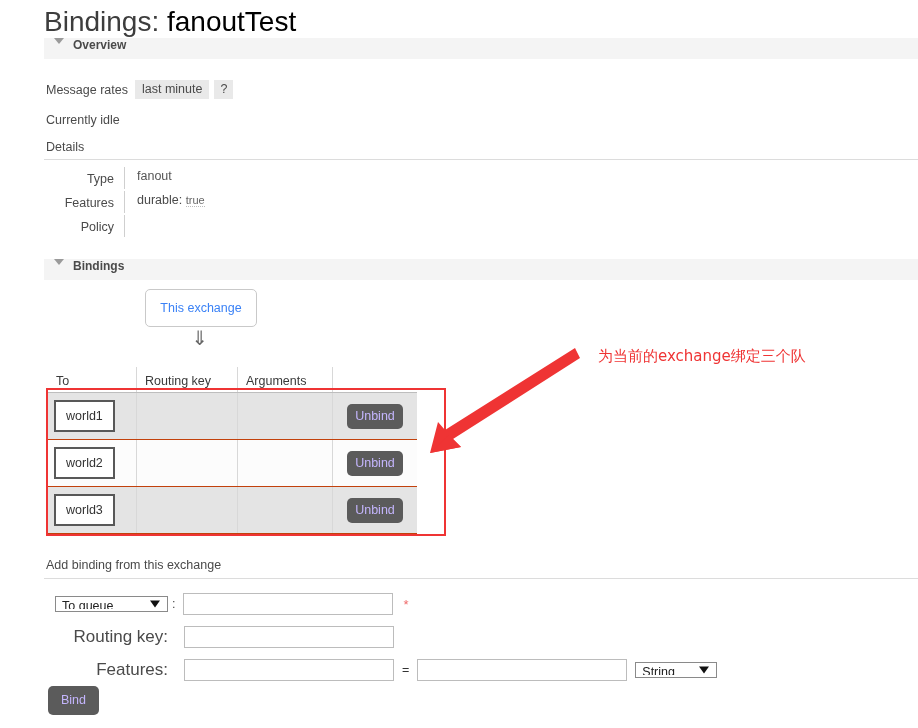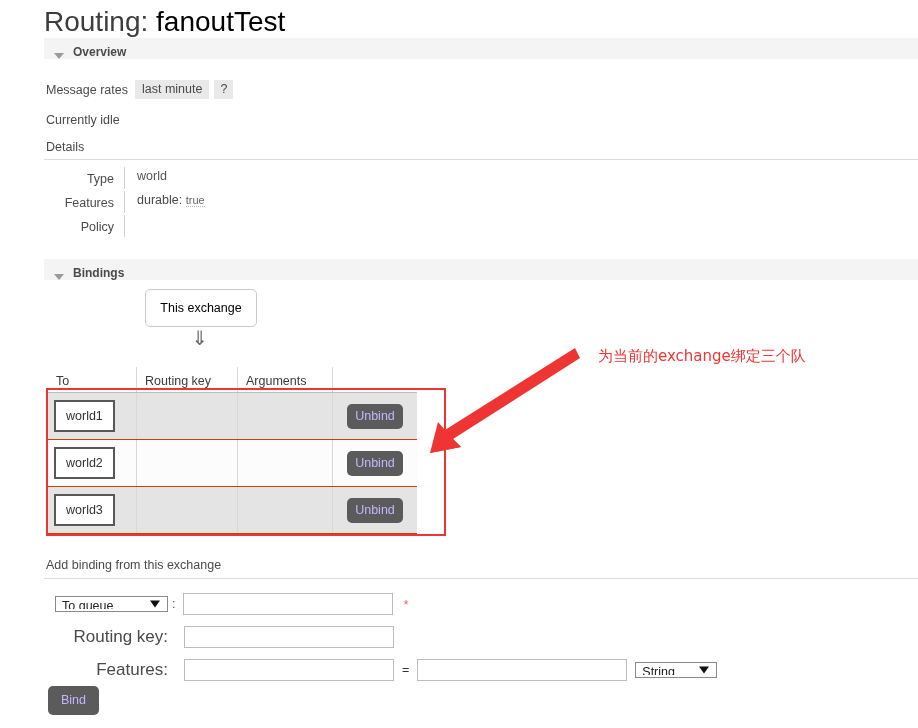--- a/index.html
+++ b/index.html
@@ -31,21 +31,21 @@
   #page-title .obj-name { color: #000000; }
 
   
   .section-bar {
     position: absolute;
     left: 44px;
     width: 874px;
     height: 21px;
     background: #f4f4f4;
     display: flex;
-    align-items: flex-end;
+    align-items: flex-start;
   }
   .section-bar .tri {
     width: 0; height: 0;
     border-left: 5px solid transparent;
     border-right: 5px solid transparent;
     border-top: 6px solid #9a9a9a;
     margin-left: 10px;
     margin-right: 9px;
   }
   .section-bar .sec-label {
@@ -137,21 +137,21 @@
     top: 289px;
     width: 110px;
     height: 36px;
     border: 1px solid #c9c9c9;
     border-radius: 5px;
     background: #ffffff;
     display: flex;
     align-items: center;
     justify-content: center;
     font-size: 12.5px;
-    color: #000000;
+    color: #3b82f6;
   }
   #down-arrow {
     position: absolute;
     left: 186px;
     top: 328px;
     width: 28px;
     text-align: center;
     font-size: 20px;
     line-height: 20px;
     color: #666666;
@@ -306,42 +306,42 @@
   .colon { margin: 0 8px 0 4px; font-size: 12.5px; color: #4a4a4a; }
   .req-star { color: #ef6a6a; margin-left: 10px; font-size: 13px; }
   .eq-sign { margin: 0 8px; font-size: 12.5px; color: #333333; }
   #bind-button-wrap { position: absolute; left: 48px; top: 686px; }
   #bind-button { padding: 7px 13px 8px 13px; font-size: 12.5px; }
 </style>
 </head>
 <body>
 
 <div id="page-title">
-  <span>Routing: </span><span class="obj-name">fanoutTest</span>
+  <span>Bindings: </span><span class="obj-name">fanoutTest</span>
 </div>
 
 <div class="section-bar" style="top:38px;">
   <span class="tri"></span>
   <span class="sec-label">Overview</span>
 </div>
 
 <div id="rates-row">
   <span class="rates-label">Message rates</span>
   <span class="chip">last minute</span>
   <span class="chip q">?</span>
 </div>
 
 <div class="plain-line" style="top:113px;">Currently idle</div>
 <div class="plain-line" style="top:140px;">Details</div>
 <div class="hrule" style="top:159px;"></div>
 
 <div id="details-table">
   <div class="drow">
     <div class="dkey">Type</div>
-    <div class="dval">world</div>
+    <div class="dval">fanout</div>
   </div>
   <div class="drow">
     <div class="dkey">Features</div>
     <div class="dval">
       <span class="feat-name">durable:</span>
       <span class="feat-val">true</span>
     </div>
   </div>
   <div class="drow">
     <div class="dkey">Policy</div>

